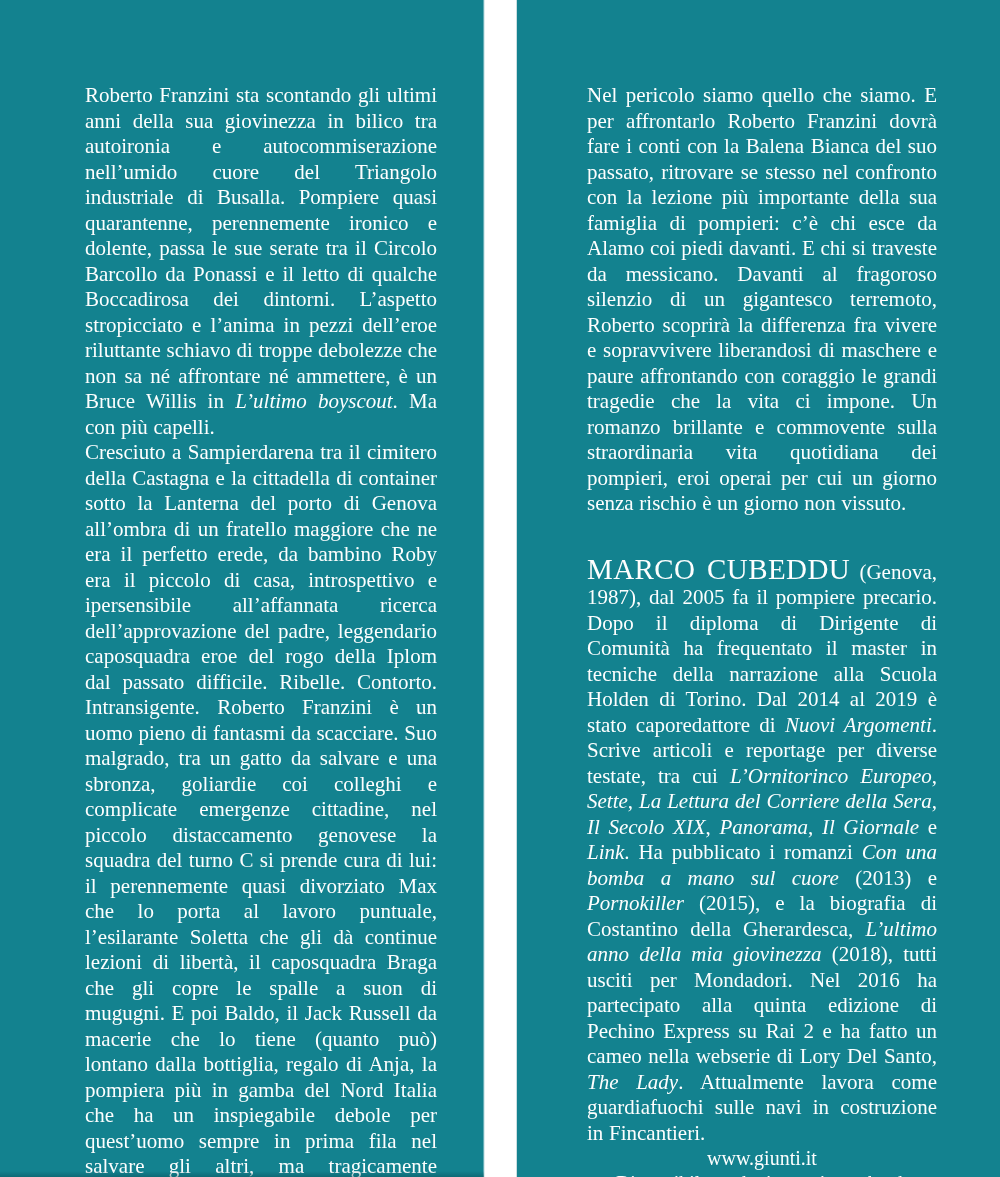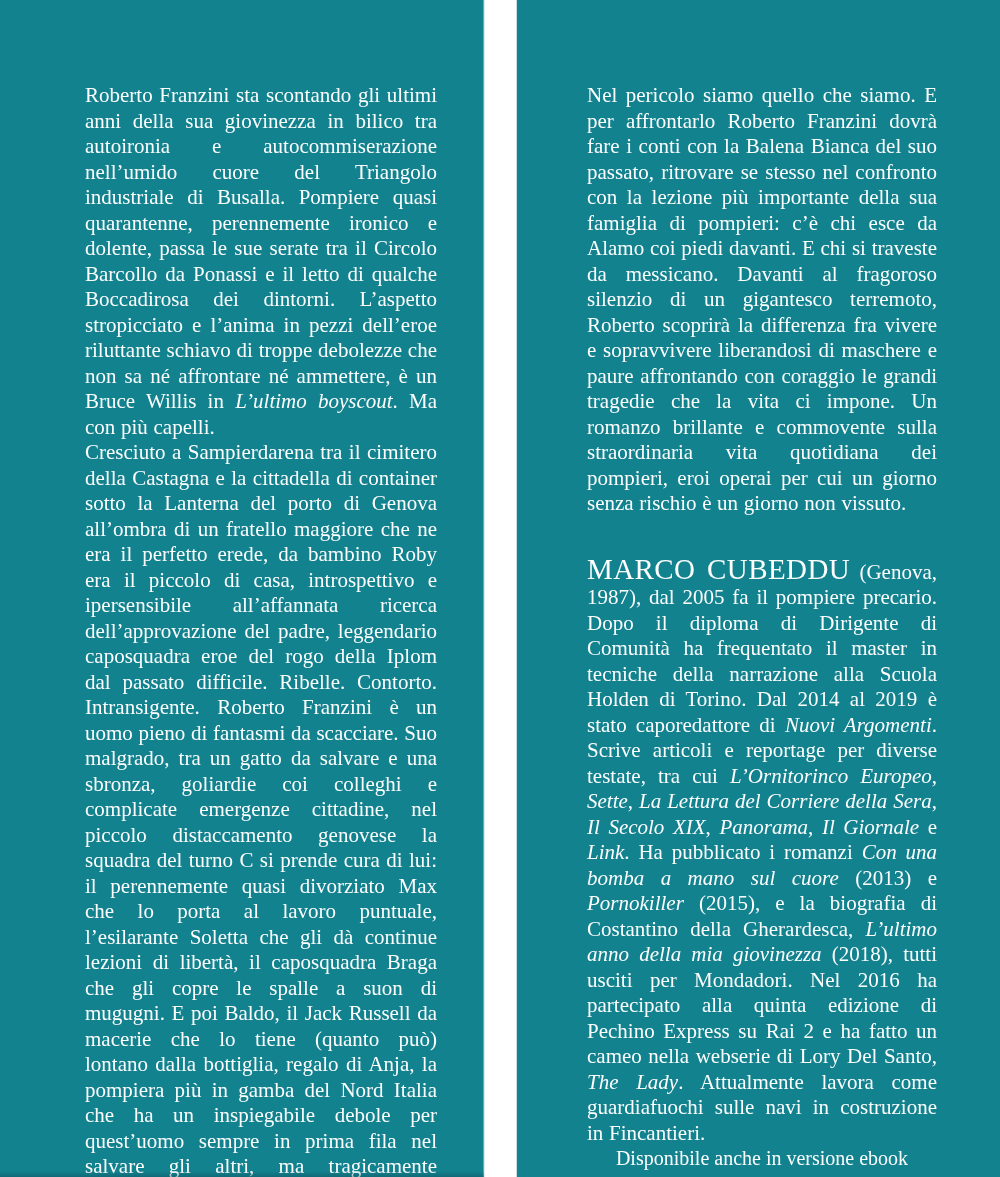--- a/index.html
+++ b/index.html
@@ -78,18 +78,19 @@
     <p class="body-text"><span class="seg-regular">Cresciuto a Sampierdarena tra il cimitero della Castagna e la cittadella di container sotto la Lanterna del porto di Genova all’ombra di un fratello maggiore che ne era il perfetto erede, da bambino Roby era il piccolo di casa, introspettivo e ipersensibile all’affannata ricerca dell’approvazione del padre, leggendario caposquadra eroe del rogo della Iplom dal passato difficile. Ribelle. Contorto. Intransigente. Roberto Franzini è un uomo pieno di fantasmi da scacciare. Suo malgrado, tra un gatto da salvare e una sbronza, goliardie coi colleghi e complicate emergenze cittadine, nel piccolo distaccamento genovese la squadra del turno C si prende cura di lui: il perennemente quasi divorziato Max che lo porta al lavoro puntuale, l’esilarante Soletta che gli dà continue lezioni di libertà, il caposquadra Braga che gli copre le spalle a suon di mugugni. E poi Baldo, il Jack Russell da macerie che lo tiene (quanto può) lontano dalla bottiglia, regalo di Anja, la pompiera più in gamba del Nord Italia che ha un inspiegabile debole per quest’uomo sempre in prima fila nel salvare gli altri, ma tragicamente incapace di salvare se stesso.</span></p>
   </section>
 
   <div class="fold-gap"></div>
 
   <section class="flap flap-right">
     <p class="body-text"><span class="seg-regular">Nel pericolo siamo quello che siamo. E per affrontarlo Roberto Franzini dovrà fare i conti con la Balena Bianca del suo passato, ritrovare se stesso nel confronto con la lezione più importante della sua famiglia di pompieri: c’è chi esce da Alamo coi piedi davanti. E chi si traveste da messicano. Davanti al fragoroso silenzio di un gigantesco terremoto, Roberto scoprirà la differenza fra vivere e sopravvivere liberandosi di maschere e paure affrontando con coraggio le grandi tragedie che la vita ci impone. Un romanzo brillante e commovente sulla straordinaria vita quotidiana dei pompieri, eroi operai per cui un giorno senza rischio è un giorno non vissuto.</span></p>
     <p class="body-text bio"><span class="seg-caps">MARCO CUBEDDU</span><span class="seg-regular"> (Genova, 1987), dal 2005 fa il pompiere precario. Dopo il diploma di Dirigente di Comunità ha frequentato il master in tecniche della narrazione alla Scuola Holden di Torino. Dal 2014 al 2019 è stato caporedattore di </span><span class="seg-italic">Nuovi Argomenti</span><span class="seg-regular">. Scrive articoli e reportage per diverse testate, tra cui </span><span class="seg-italic">L’Ornitorinco Europeo</span><span class="seg-regular">, </span><span class="seg-italic">Sette</span><span class="seg-regular">, </span><span class="seg-italic">La Lettura del Corriere della Sera</span><span class="seg-regular">, </span><span class="seg-italic">Il Secolo XIX</span><span class="seg-regular">, </span><span class="seg-italic">Panorama</span><span class="seg-regular">, </span><span class="seg-italic">Il Giornale</span><span class="seg-regular"> e </span><span class="seg-italic">Link</span><span class="seg-regular">. Ha pubblicato i romanzi </span><span class="seg-italic">Con una bomba a mano sul cuore</span><span class="seg-regular"> (2013) e </span><span class="seg-italic">Pornokiller</span><span class="seg-regular"> (2015), e la biografia di Costantino della Gherardesca, </span><span class="seg-italic">L’ultimo anno della mia giovinezza</span><span class="seg-regular"> (2018), tutti usciti per Mondadori. Nel 2016 ha partecipato alla quinta edizione di Pechino Express su Rai 2 e ha fatto un cameo nella webserie di Lory Del Santo, </span><span class="seg-italic">The Lady</span><span class="seg-regular">. Attualmente lavora come guardiafuochi sulle navi in costruzione in Fincantieri.</span></p>
 
     <footer class="flap-footer">
+      <div class="footer-serif">www.giunti.it</div>
       <div class="footer-serif">Disponibile anche in versione ebook</div>
 
     </footer>
   </section>
 
 </div>
 
 </body></html>

